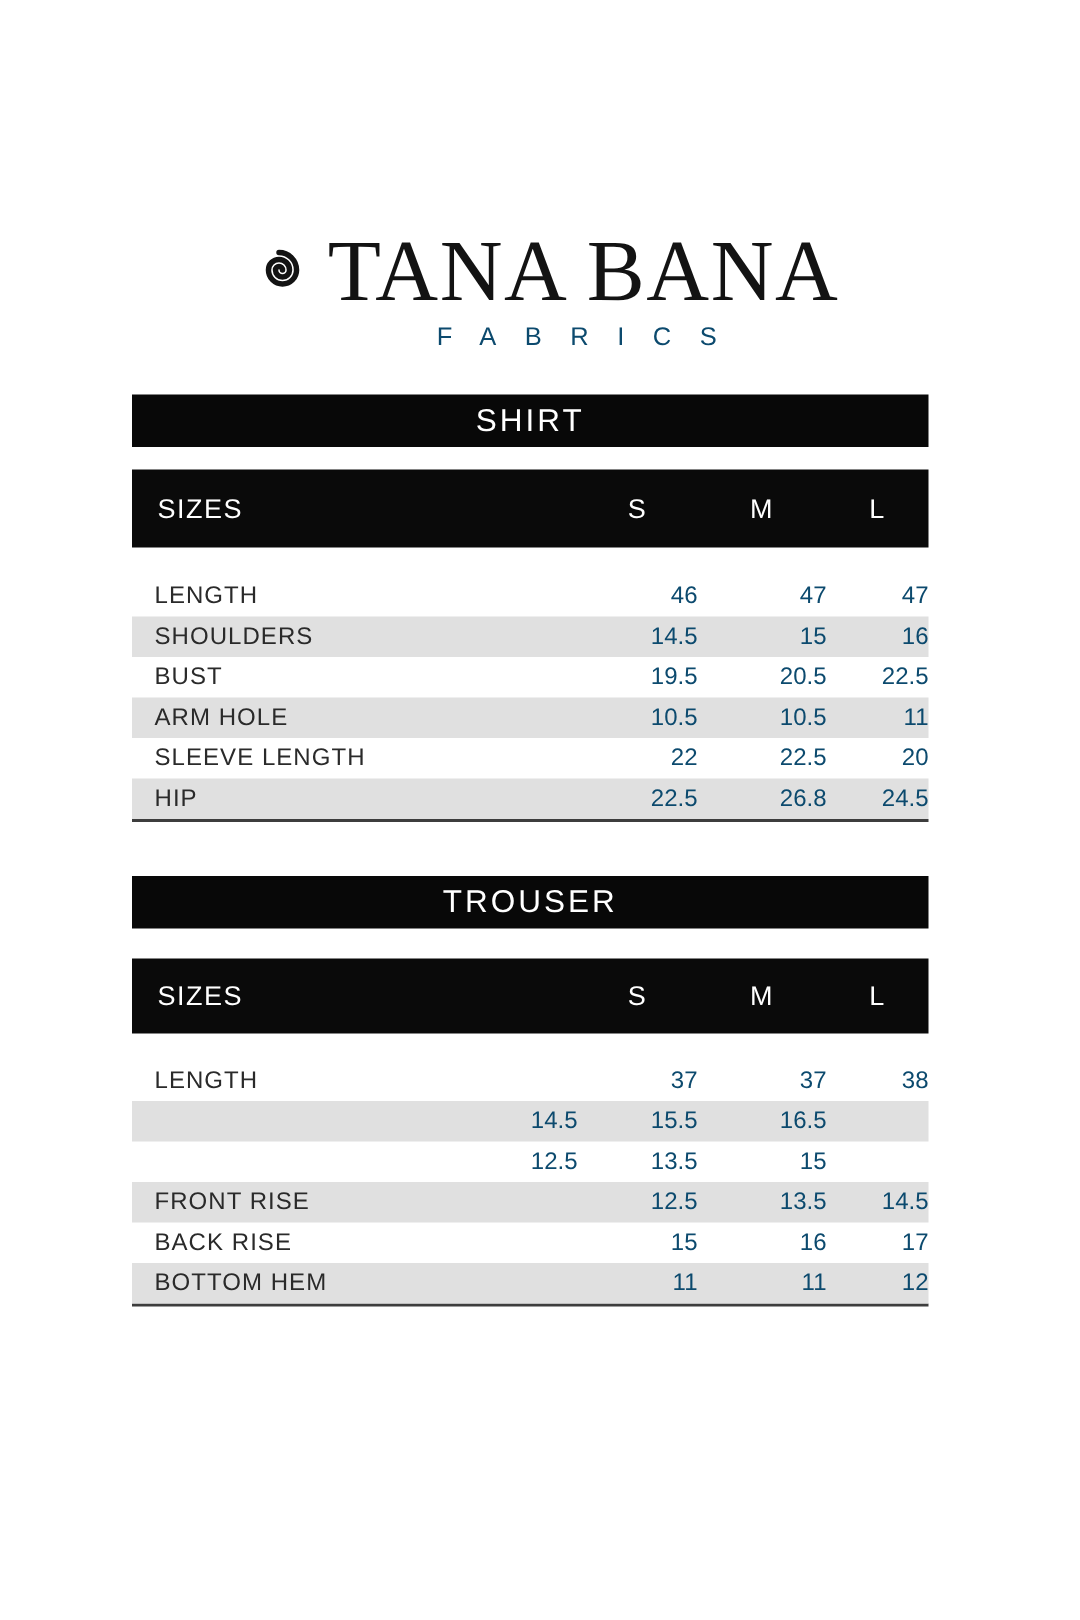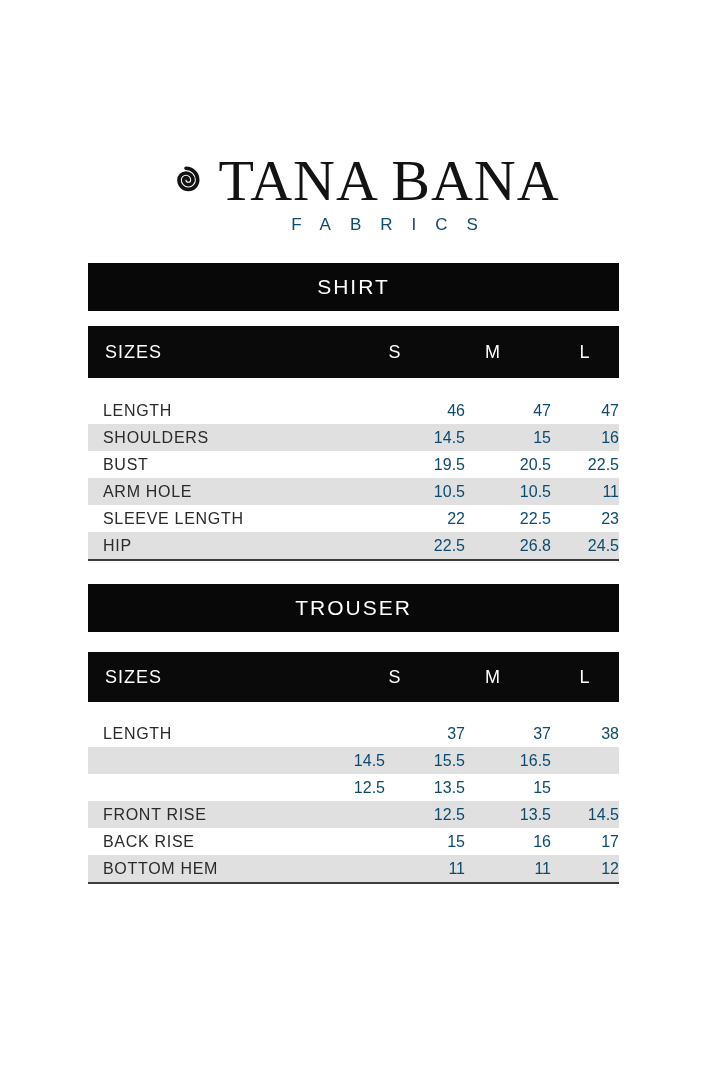--- a/index.html
+++ b/index.html
@@ -60,21 +60,21 @@
   
   .chart {
     position: absolute;
     left: 88px;
     width: 531px;
   }
   .chart-shirt   { top: 263px; }
   .chart-trouser { top: 584px; }
 
   .title-bar {
-    height: 48px;
+    height: 35px;
     background: #080808;
     color: #ffffff;
     display: flex;
     align-items: center;
     justify-content: center;
     font-size: 21px;
     font-weight: 400;
     letter-spacing: 2px;
   }
 
@@ -84,21 +84,20 @@
     align-items: center;
   }
 
   .sizes-bar {
     margin-top: 15px;
     height: 52px;
     background: #0a0a0a;
     color: #ffffff;
     font-size: 18px;
     letter-spacing: 1px;
-    gap: 15px;
   }
   .chart-trouser .sizes-bar { margin-top: 20px; height: 50px; }
 
   .sizes-bar .label-cell {
     padding-left: 17px;
     font-size: 18px;
   }
   .col-head {
     text-align: center;
     font-size: 18px;
@@ -181,21 +180,21 @@
       <div class="row grid-cols">
         <span class="label-cell">ARM HOLE</span>
         <span class="val-cell">10.5</span>
         <span class="val-cell">10.5</span>
         <span class="val-cell">11</span>
       </div>
       <div class="row grid-cols">
         <span class="label-cell">SLEEVE LENGTH</span>
         <span class="val-cell">22</span>
         <span class="val-cell">22.5</span>
-        <span class="val-cell">23</span>
+        <span class="val-cell">20</span>
       </div>
       <div class="row grid-cols">
         <span class="label-cell">HIP</span>
         <span class="val-cell">22.5</span>
         <span class="val-cell">26.8</span>
         <span class="val-cell">24.5</span>
       </div>
     </div>
   </div>
 

